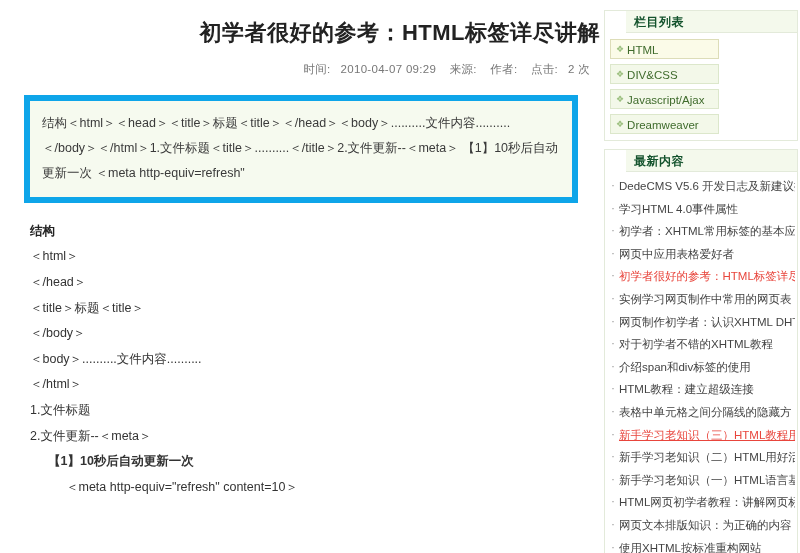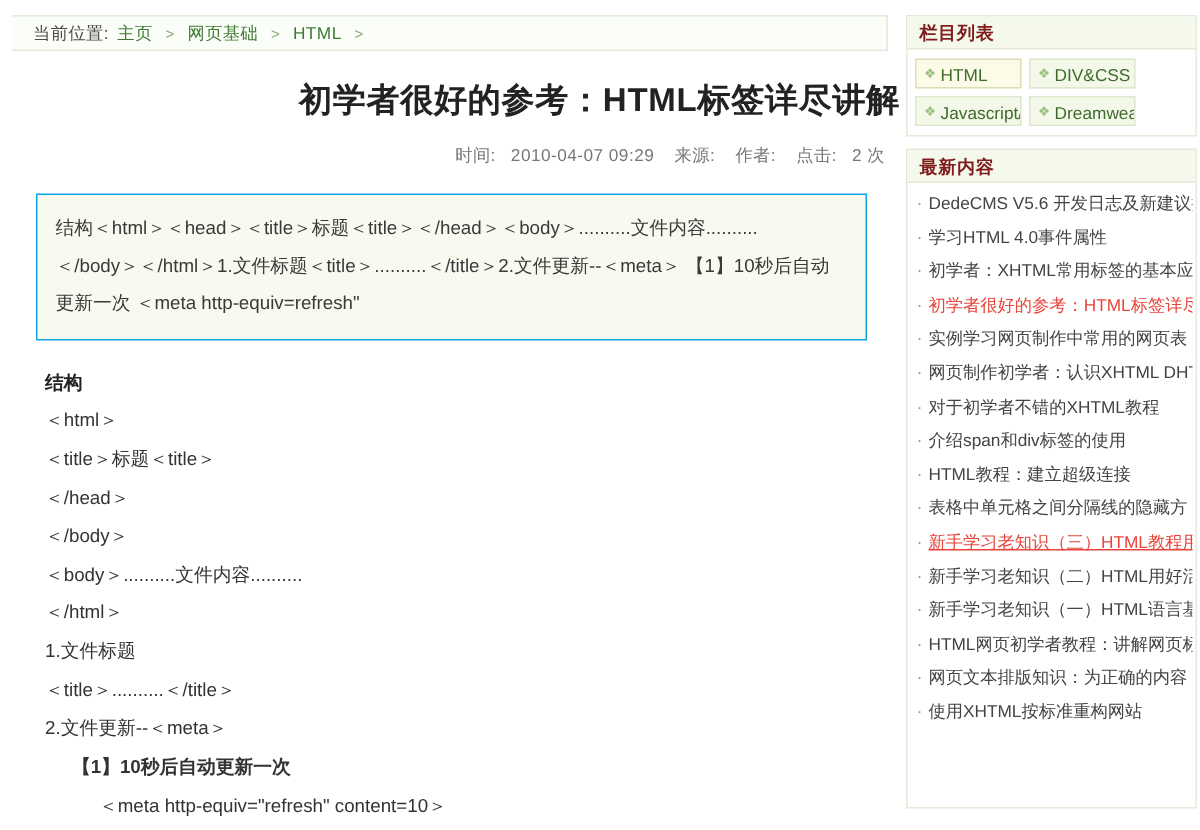--- a/index.html
+++ b/index.html
@@ -68,21 +68,21 @@
   .article-meta {
     margin-top: 14px;
     font-size: 11.5px;
     color: #777;
     letter-spacing: .3px;
   }
   .article-meta span { margin-right: 10px; }
 
   .summary-box {
     margin: 18px 22px 0 24px;
-    border: 1px solid #0ea5e9;
+    border: 6px solid #0ea5e9;
     background: #f6faef;
     padding: 10px 12px 11px 12px;
     font-size: 12.5px;
     line-height: 2.0;
     color: #3a3a3a;
     word-break: break-all;
   }
 
   .body-content {
     margin: 16px 22px 0 30px;
@@ -112,32 +112,33 @@
     margin-bottom: 8px;
   }
   .panel-head {
     background: #f4f9ec;
     border-bottom: 1px solid #e3eada;
     height: 22px;
     line-height: 22px;
     padding-left: 8px;
     font-size: 12px;
     font-weight: bold;
-    color: #7f1d1d;
+    color: #14532d;
     letter-spacing: .5px;
+    margin-left: 21px;
   }
   .panel-body { padding: 6px 5px 6px 5px; }
 
   .cat-grid {
     display: flex;
     flex-wrap: wrap;
     gap: 5px 5px;
   }
   .cat-item {
-    width: 71px;
+    width: 109px;
     height: 20px;
     line-height: 19px;
     border: 1px solid #dce7cb;
     background: #f3f8e9;
     font-size: 11.5px;
     color: #3f6b2c;
     padding-left: 5px;
     white-space: nowrap;
     overflow: hidden;
     cursor: pointer;
@@ -184,56 +185,46 @@
     text-decoration: underline;
   }
 </style>
 </head>
 <body>
 
 <div id="page">
 
   <div class="main-col">
 
-    <div class="breadcrumb">
-      <span class="bc-label">当前位置:</span>
-      <a href="#">主页</a>
-      <span class="sep">&gt;</span>
-      <a href="#">网页基础</a>
-      <span class="sep">&gt;</span>
-      <a href="#">HTML</a>
-      <span class="sep">&gt;</span>
-    </div>
 
     <div class="article-head">
       <div class="article-title">初学者很好的参考：HTML标签详尽讲解</div>
       <div class="article-meta">
         <span>时间:</span><span>2010-04-07 09:29</span>
         <span>来源:</span>
         <span>作者:</span>
         <span>点击:</span><span>2 次</span>
       </div>
     </div>
 
     <div class="summary-box">
       <div>结构＜html＞＜head＞＜title＞标题＜title＞＜/head＞＜body＞..........文件内容..........</div>
       <div>＜/body＞＜/html＞1.文件标题＜title＞..........＜/title＞2.文件更新--＜meta＞ 【1】10秒后自动</div>
       <div>更新一次 ＜meta http-equiv=refresh"</div>
     </div>
 
     <div class="body-content" id="body-content">
         <div class="bc-strong">结构</div>
         <div>＜html＞</div>
+        <div>＜/head＞</div>
         <div>＜title＞标题＜title＞</div>
-        <div>＜/head＞</div>
         <div>＜/body＞</div>
         <div>＜body＞..........文件内容..........</div>
         <div>＜/html＞</div>
         <div>1.文件标题</div>
-        <div>＜title＞..........＜/title＞</div>
         <div>2.文件更新--＜meta＞</div>
         <div class="ind1">【1】10秒后自动更新一次</div>
         <div class="ind2">＜meta http-equiv="refresh" content=10＞</div>
       </div>
   </div>
 
   <div class="side-col">
 
     <div class="panel">
       <div class="panel-head">栏目列表</div>
@@ -246,20 +237,21 @@
           </div>
       </div>
     </div>
 
     <div class="panel news-panel">
       <div class="panel-head">最新内容</div>
       <ul class="news-list" id="news-list">
           <li>DedeCMS V5.6 开发日志及新建议提交</li>
           <li>学习HTML 4.0事件属性</li>
           <li>初学者：XHTML常用标签的基本应用指</li>
+          <li>网页中应用表格爱好者</li>
           <li class="active">初学者很好的参考：HTML标签详尽讲</li>
           <li>实例学习网页制作中常用的网页表</li>
           <li>网页制作初学者：认识XHTML DHTML S</li>
           <li>对于初学者不错的XHTML教程</li>
           <li>介绍span和div标签的使用</li>
           <li>HTML教程：建立超级连接</li>
           <li>表格中单元格之间分隔线的隐藏方</li>
           <li class="hovered">新手学习老知识（三）HTML教程用好</li>
           <li>新手学习老知识（二）HTML用好活动</li>
           <li>新手学习老知识（一）HTML语言基础</li>

